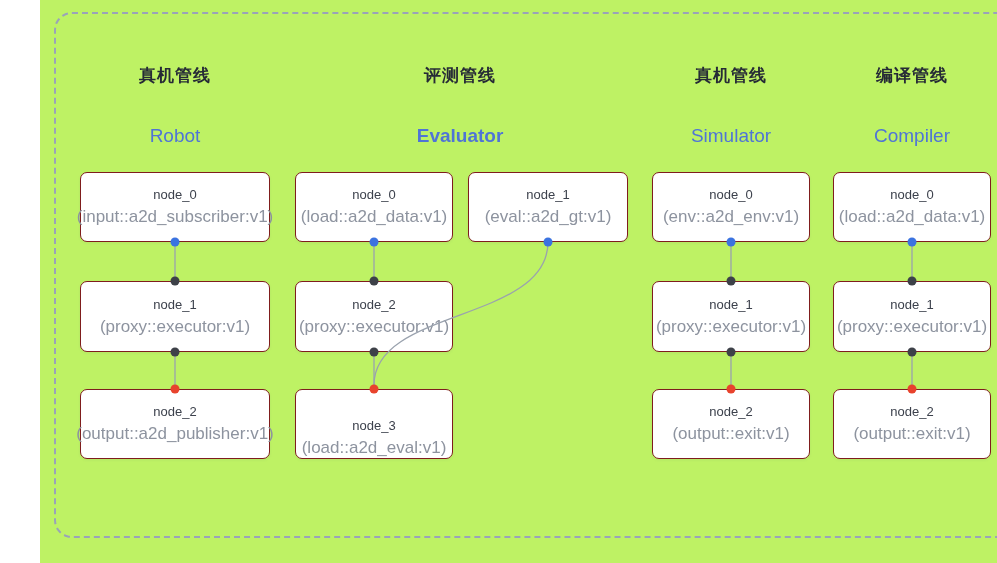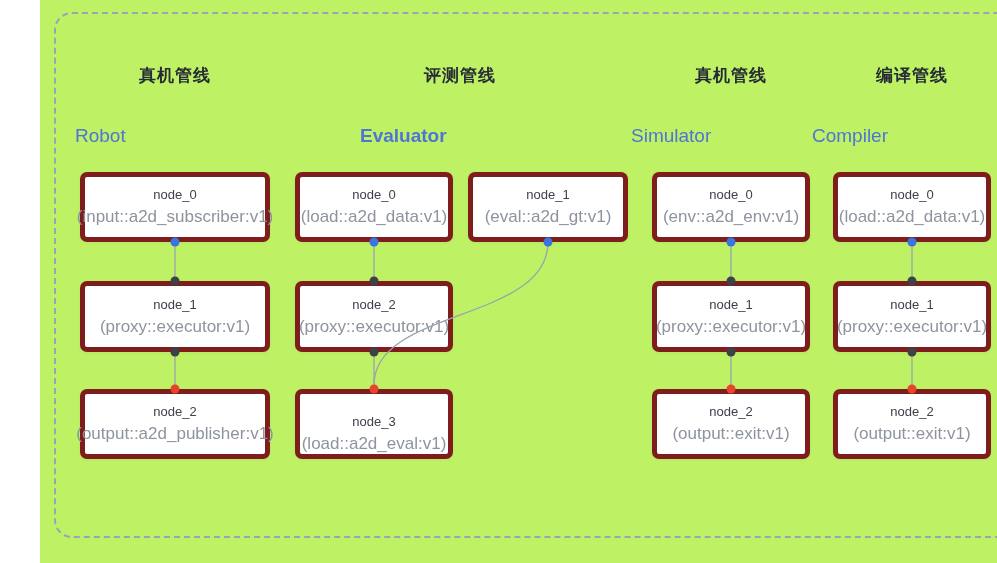--- a/index.html
+++ b/index.html
@@ -29,29 +29,29 @@
     text-align: center;
     font-size: 17px;
     font-weight: 700;
     color: #262b36;
     letter-spacing: 1px;
   }
 
   .pipe-sub {
     position: absolute;
     width: 200px;
-    text-align: left;
+    text-align: center;
     font-size: 19px;
     color: #4f74d6;
   }
 
   .node-box {
     position: absolute;
     background: #ffffff;
-    border: 5px solid #7f1d1d;
+    border: 1px solid #7f1d1d;
     border-radius: 7px;
     box-sizing: border-box;
     display: flex;
     flex-direction: column;
     align-items: center;
     justify-content: center;
     gap: 5px;
     box-shadow: 0 1px 3px rgba(70, 90, 140, 0.08);
   }
 

